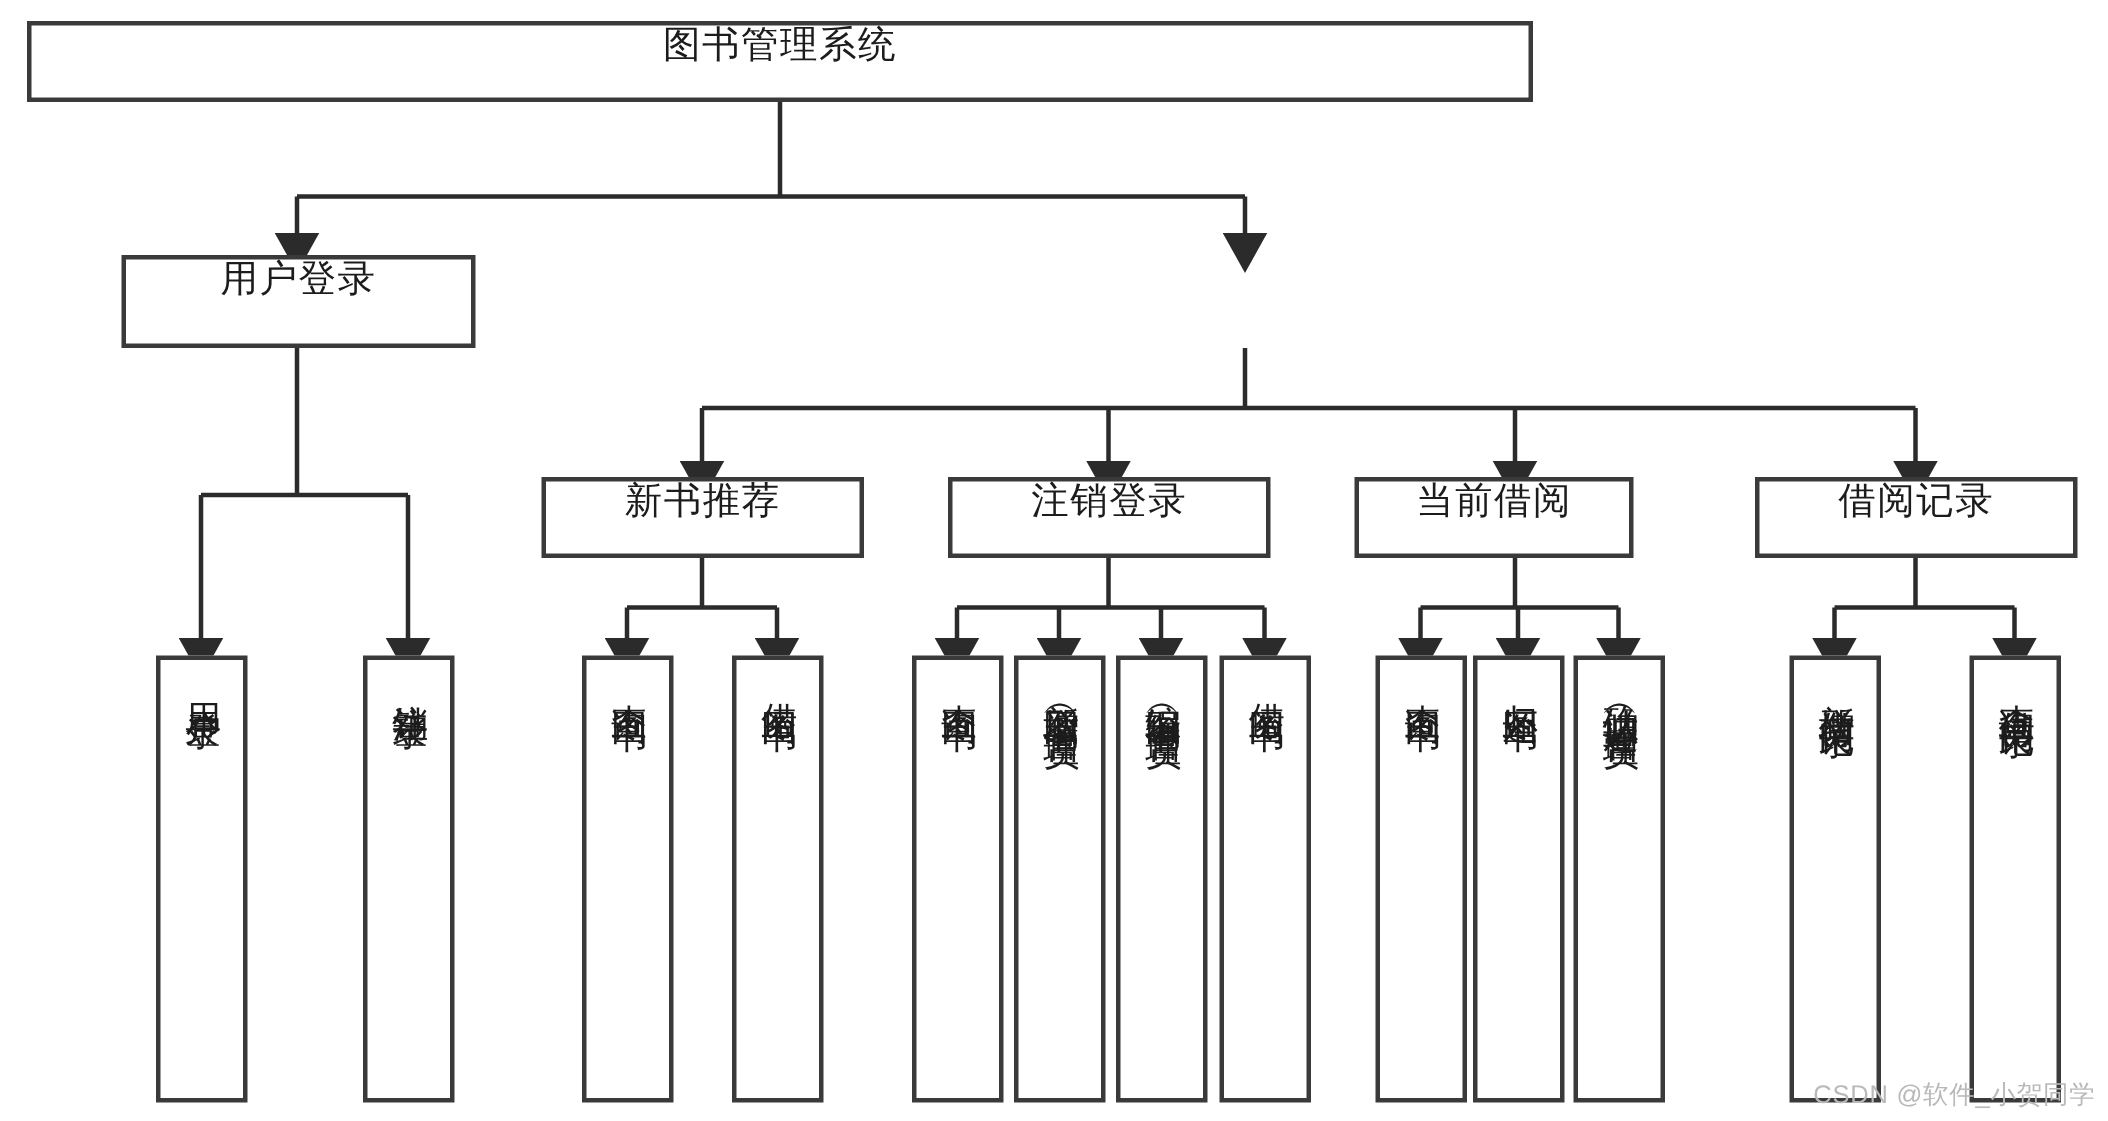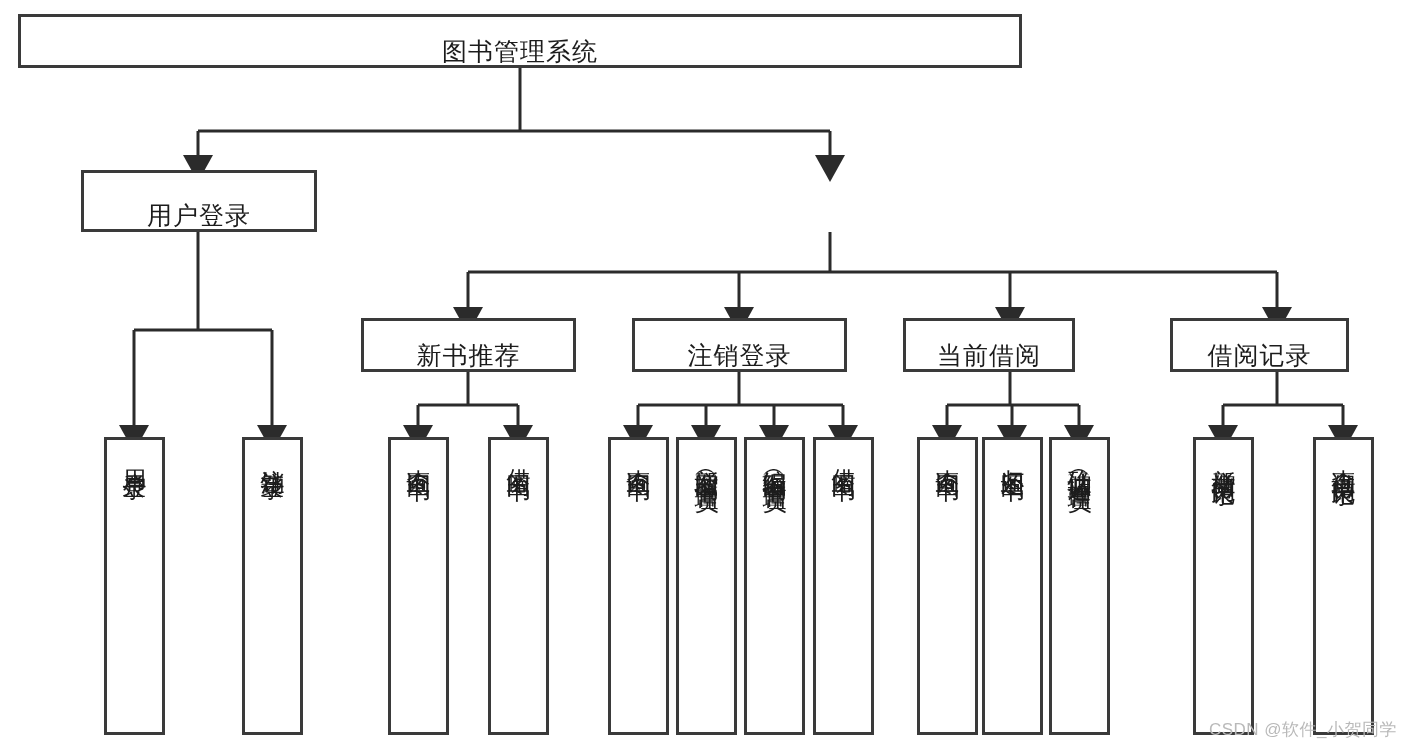--- a/index.html
+++ b/index.html
@@ -25,21 +25,21 @@
     width: 1405px;
     height: 747px;
     pointer-events: none;
   }
   .node {
     position: absolute;
     box-sizing: border-box;
     background: #ffffff;
     border: 3px solid #3a3a3a;
     display: flex;
-    align-items: flex-end;
+    align-items: flex-start;
     justify-content: center;
     z-index: 2;
   }
   .node.root {
     border-width: 3px;
   }
   .node-label {
     font-size: 25px;
     line-height: 1.1;
     letter-spacing: 1px;
@@ -133,24 +133,24 @@
   <div class="node" style="left:81px; top:170px; width:236px; height:62px;">
     <span class="node-label">用户登录</span>
   </div>
 
   <div class="node" style="left:361px; top:318px; width:215px; height:54px;">
     <span class="node-label">新书推荐</span>
   </div>
   <div class="node" style="left:632px; top:318px; width:215px; height:54px;">
     <span class="node-label">注销登录</span>
   </div>
-  <div class="node" style="left:903px; top:318px; width:172px; height:54px;">
+  <div class="node" style="left:903px; top:318px; width:186px; height:54px;">
     <span class="node-label">当前借阅</span>
   </div>
-  <div class="node" style="left:1170px; top:318px; width:179px; height:54px;">
+  <div class="node" style="left:1170px; top:318px; width:215px; height:54px;">
     <span class="node-label">借阅记录</span>
   </div>
 
   <div class="node vertical" style="left:104px; top:437px; width:61px; height:298px;">
     <span class="node-label">用户登录</span>
   </div>
   <div class="node vertical" style="left:242px; top:437px; width:61px; height:298px;">
     <span class="node-label">注销登录</span>
   </div>
 

